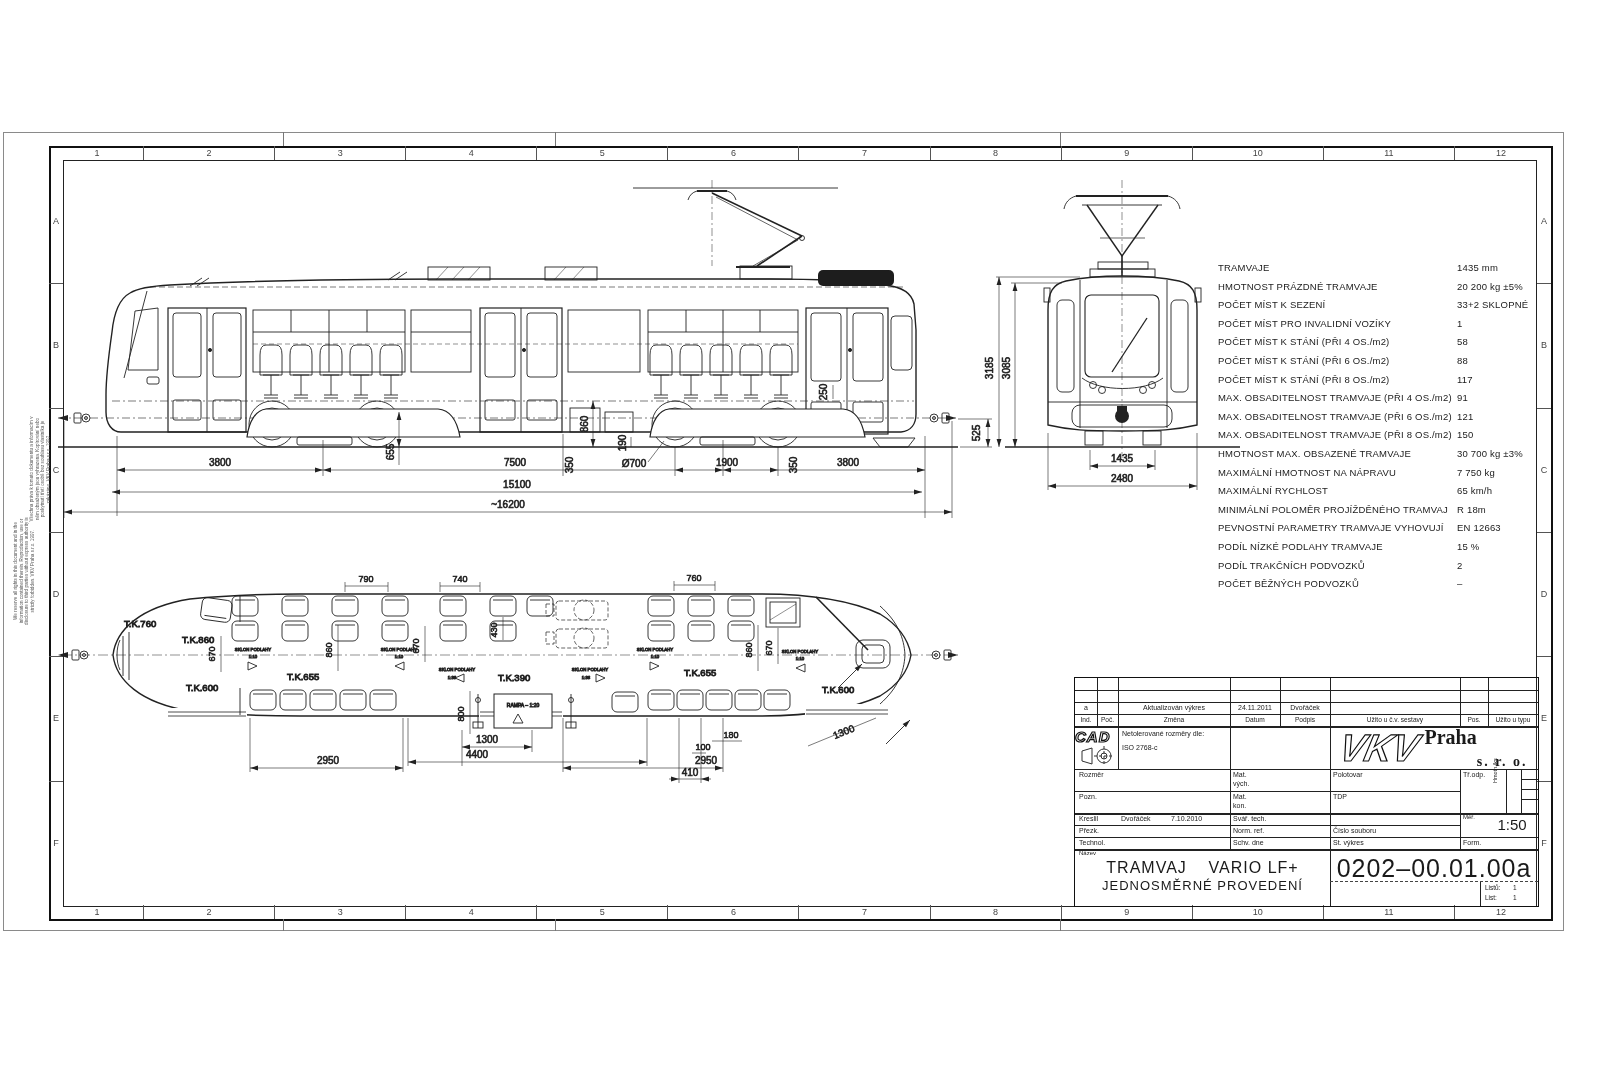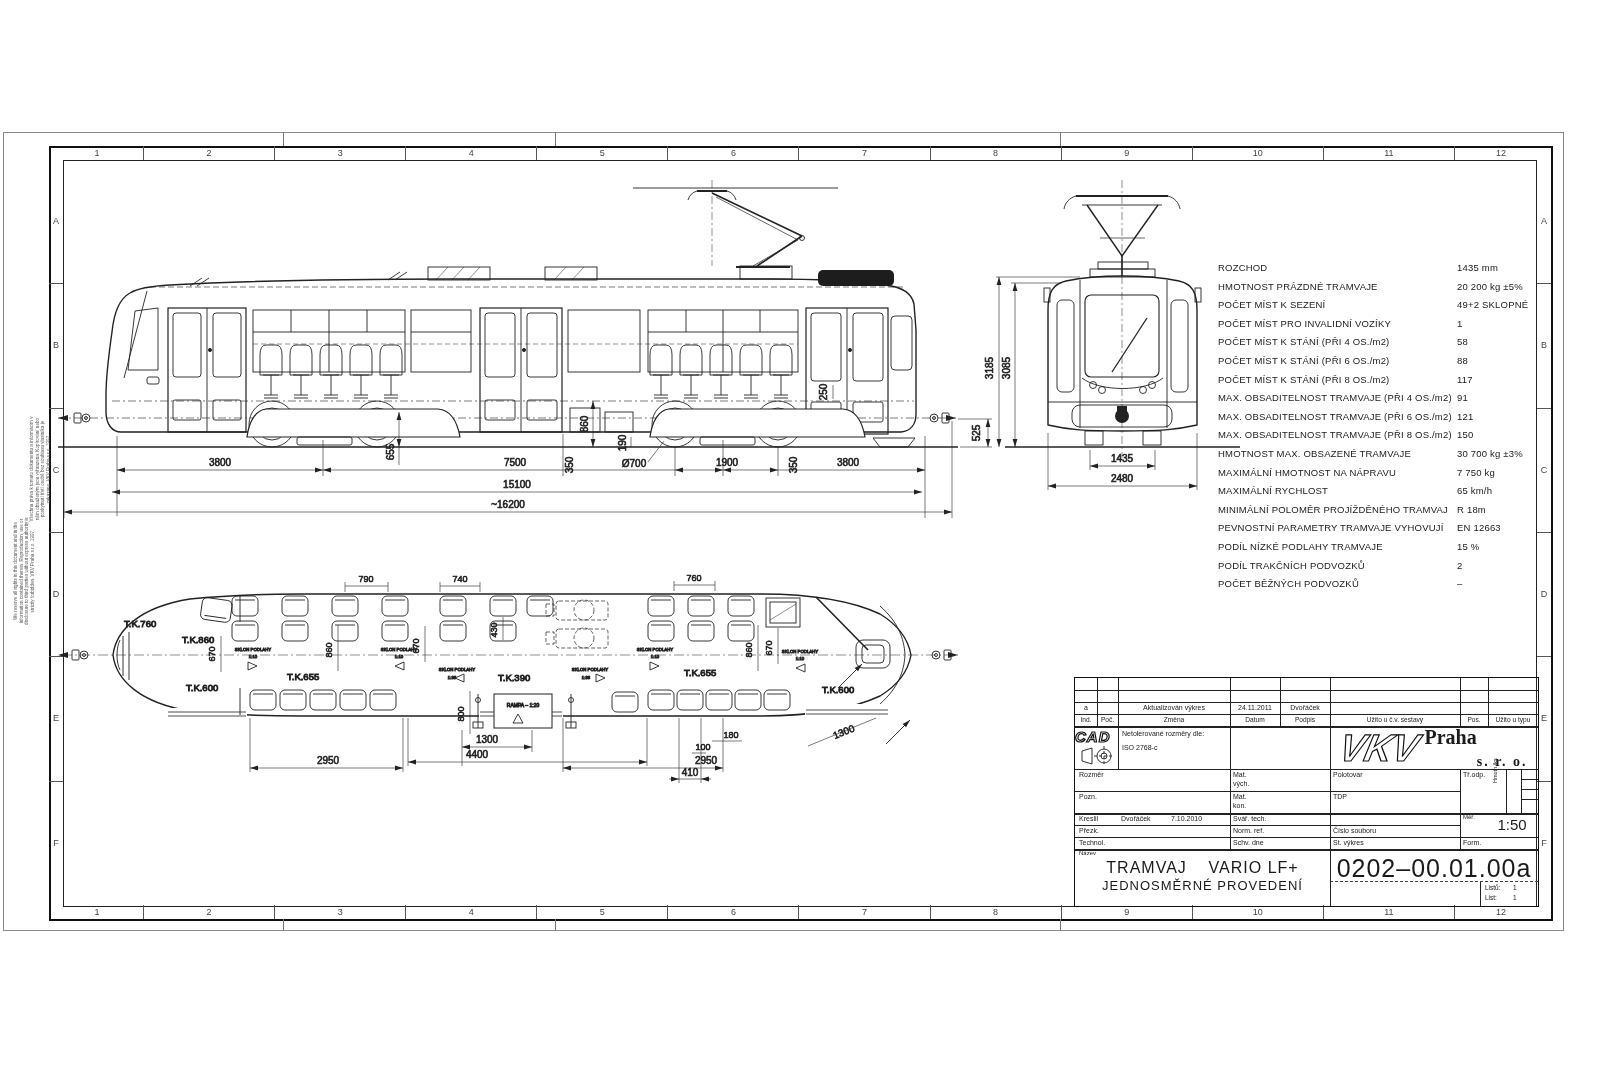--- a/index.html
+++ b/index.html
@@ -572,30 +572,30 @@
           <use href="#arr" transform="translate(723,768) rotate(180)"></use>
         <text class="dim" x="706" y="764">2950</text>
         <line x1="808" y1="746" x2="876" y2="718"></line>
         <text class="dim" x="845" y="735" transform="rotate(-22 845 735)">1300</text>
       </g>
     </g>
   </svg>
 
   <div class="abs" id="specs">
     <div class="spec-row">
-        <span class="lab">ROZCHOD</span>
+        <span class="lab">TRAMVAJE</span>
         <span class="val">1435 mm</span>
       </div>
     <div class="spec-row">
         <span class="lab">HMOTNOST PRÁZDNÉ TRAMVAJE</span>
         <span class="val">20 200 kg ±5%</span>
       </div>
     <div class="spec-row">
         <span class="lab">POČET MÍST K SEZENÍ</span>
-        <span class="val">49+2 SKLOPNÉ</span>
+        <span class="val">33+2 SKLOPNÉ</span>
       </div>
     <div class="spec-row">
         <span class="lab">POČET MÍST PRO INVALIDNÍ VOZÍKY</span>
         <span class="val">1</span>
       </div>
     <div class="spec-row">
         <span class="lab">POČET MÍST K STÁNÍ (PŘI 4 OS./m2)</span>
         <span class="val">58</span>
       </div>
     <div class="spec-row">

